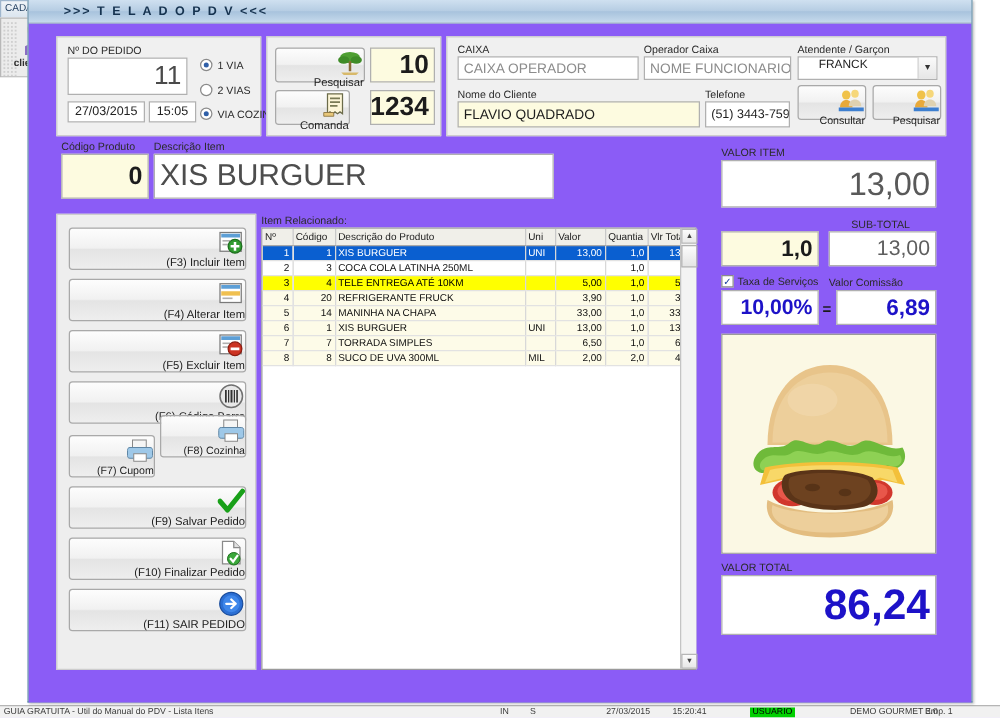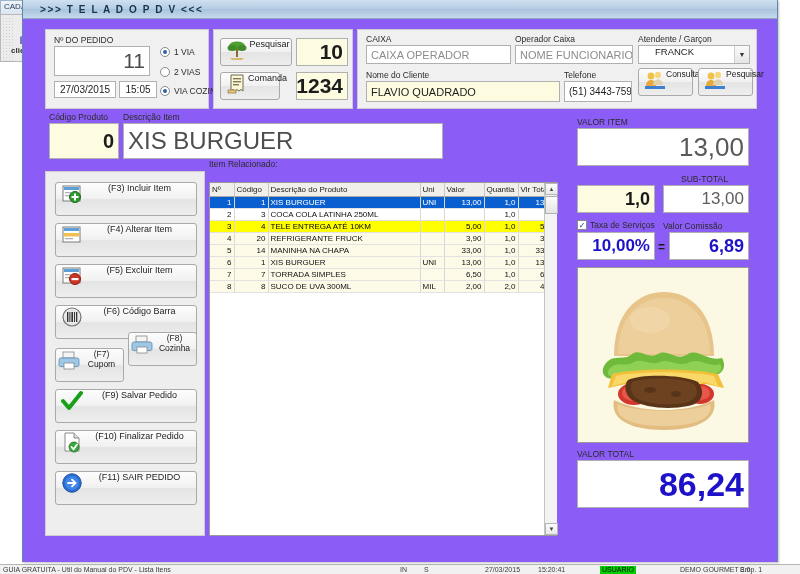--- a/index.html
+++ b/index.html
@@ -64,21 +64,21 @@
     border: 1px solid #5d8ca8;
     border-top: none;
     box-shadow: 1px 1px 2px rgba(0,0,0,.25);
   }
   #pdv-titlebar {
     height: 19px; width: 100%;
     background: linear-gradient(#cfe0f0 0%, #b6cde3 48%, #a8c3dd 52%, #c6daec 100%);
     border-bottom: 1px solid #8fa9c2;
     color: #15324f; font-size: 10px; font-weight: bold;
     letter-spacing: 1.6px;
-    display: flex; align-items: center; padding-left: 17px;
+    display: flex; align-items: center; padding-left: 28px;
   }
   #pdv-body { position: relative; width: 100%; height: 543px; background: #8b5cf6; }
 
   
   .group {
     position: absolute;
     border: 1px solid #cdcdcd;
     background: #f0f0f0;
   }
 
@@ -114,23 +114,24 @@
     content: ""; position: absolute; left: 2px; top: 2px;
     width: 4px; height: 4px; border-radius: 50%; background: #2f5fa8;
   }
   .radio-label { font-size: 8.5px; color: #2b2b2b; white-space: nowrap; }
 
   
   .btn {
     position: absolute;
     background: linear-gradient(#fdfdfd 0%, #f1f1f1 48%, #e4e4e4 52%, #eeeeee 100%);
     border: 1px solid #a9a9a9; border-radius: 3px;
-    display: flex; align-items: flex-start;
+    display: flex; align-items: flex-end;
     font-size: 9px; color: #1c1c1c;
     cursor: default;
+    flex-direction: column;
   }
   .btn .btn-text { flex: 1; text-align: center; }
   .btn .btn-ico { width: 22px; height: 22px; flex: none; margin-left: 5px; }
 
   .combo {
     position: absolute;
     background: #fff; border: 1px solid #b0b0b0;
     display: flex; align-items: flex-start;
     font-size: 9.5px; color: #222; padding-left: 16px;
   }
@@ -500,21 +501,21 @@
       <div class="btn" style="left:9px; top:299px; width:142px; height:34px;">
         <svg class="btn-ico" viewBox="0 0 22 22">
           <circle cx="11" cy="11" r="9.2" fill="#2b6fd4" stroke="#1b4d9c" stroke-width="1"></circle>
           <circle cx="11" cy="11" r="6.8" fill="#3f87ea"></circle>
           <path d="M7 11h7M11 7.6l3.6 3.4L11 14.4" stroke="#fff" stroke-width="1.8" fill="none" stroke-linecap="round" stroke-linejoin="round"></path>
         </svg>
         <span class="btn-text">(F11) SAIR PEDIDO</span>
       </div>
     </div>
 
-    <div class="lbl" style="left:186px; top:140px;text-align:center;">Item Relacionado:</div>
+    <div class="lbl" style="left:186px; top:152px;text-align:center;">Item Relacionado:</div>
 
     <div id="grid-wrap" style="left:186px; top:163px; width:348px; height:354px;">
       <table class="grid">
         <colgroup>
           <col style="width:24px">
             <col style="width:34px">
             <col style="width:152px">
           <col style="width:24px">
             <col style="width:40px">
             <col style="width:34px">

